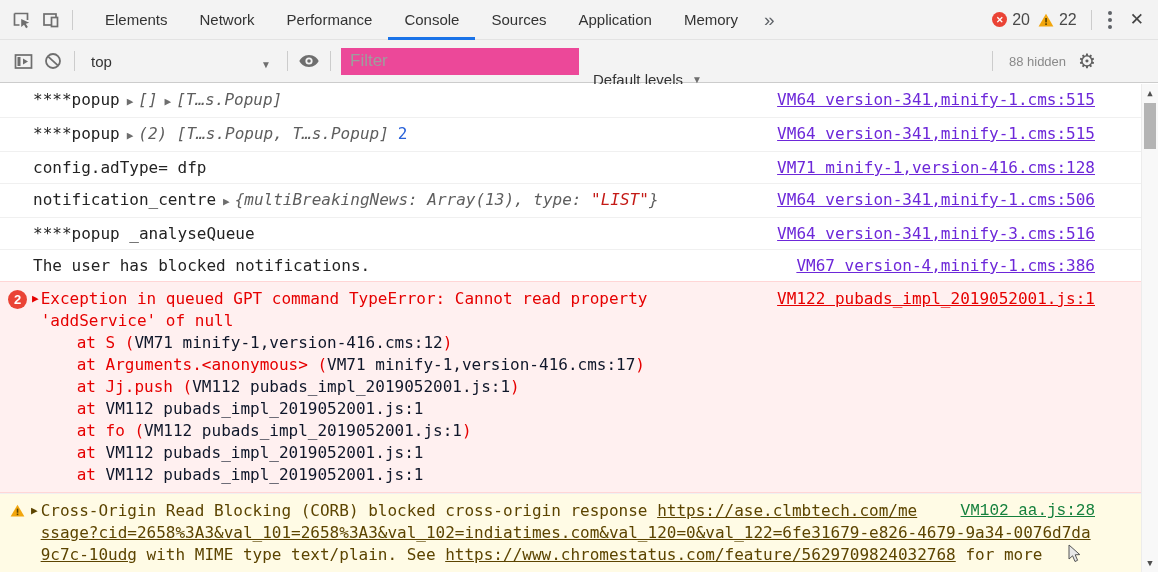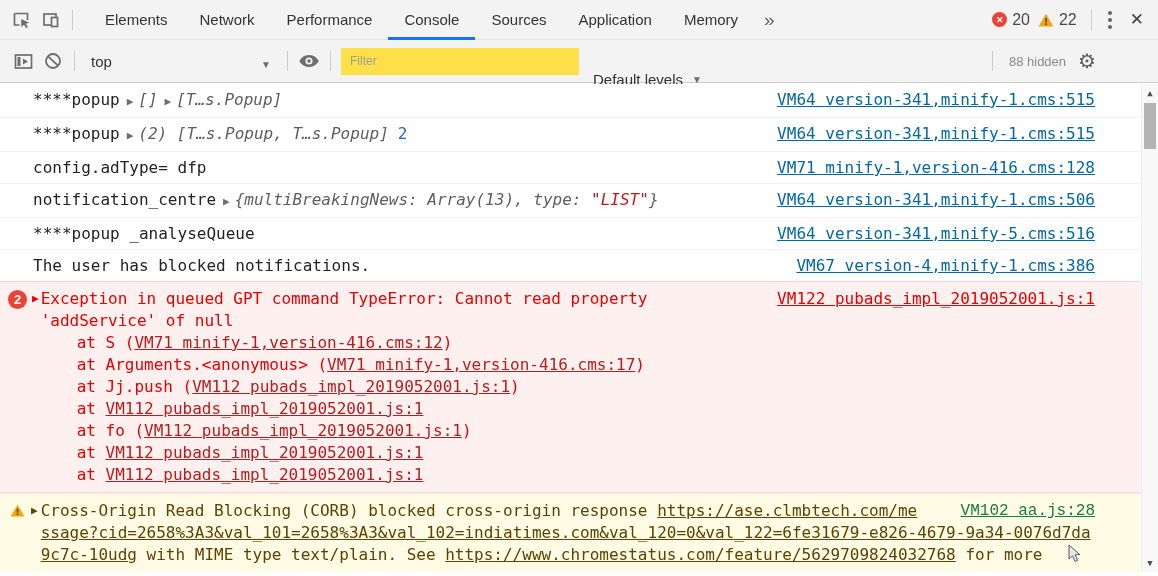--- a/index.html
+++ b/index.html
@@ -25,53 +25,53 @@
   .kebab { display:flex; flex-direction:column; gap:3px; padding:6px 10px; cursor:pointer; }
   .kebab i { width:4px; height:4px; border-radius:50%; background:#5f6368; }
   .close-x { font-size:17px; color:#444; padding:4px 14px 4px 8px; cursor:pointer; }
 
   
   .filterbar { height:43px; background:#f3f3f3; display:flex; align-items:center;
                border-bottom:1px solid #ccc; padding-left:8px; }
   .ctx-select { width:200px; display:flex; align-items:flex-end; justify-content:space-between;
                 padding:0 10px; font-size:15px; color:#333; cursor:pointer; }
   .dd-arrow { font-size:10px; color:#6e6e6e; }
-  .filter-input { width:238px; height:27px; border:none; background:#fde047; font-size:12px;
+  .filter-input { width:238px; height:27px; border:none; background:#ec4899; font-size:17px;
                   padding:0 9px; outline:none; color:#333; margin-left:4px;
                   font-family:"Liberation Sans",sans-serif; }
   .filter-input::placeholder { color:#9e9e9e; }
   .levels { display:flex; align-items:center; gap:9px; font-size:15px; color:#333;
             margin-left:14px; cursor:pointer; white-space:nowrap;margin-top:36px; }
   .fb-spacer { flex:1; }
   .hidden-count { font-size:13px; color:#8a8a8a; margin:0 12px 0 10px; white-space:nowrap; }
   .gear { font-size:20px; color:#5f5f5f; cursor:pointer; margin-right:62px; }
 
   
   .console-area { position:absolute; top:84px; left:0; right:0; bottom:0; background:#fff;
                   font-family:"DejaVu Sans Mono", monospace; font-size:16px; overflow:hidden; }
   .crow { padding:5px 63px 5px 33px; line-height:21px; border-top:1px solid #f0f0f0; color:#232323; }
   .crow:first-child { border-top:none; }
-  .srclink { float:right; color:#0369a1; text-decoration:underline; cursor:pointer; white-space:nowrap; }
+  .srclink { float:right; color:#6d28d9; text-decoration:underline; cursor:pointer; white-space:nowrap; }
   .disc { font-size:11px; color:#6e6e6e; margin:0 5px 0 7px; cursor:pointer; }
   .seg-preview { font-style:italic; color:#5e5e5e; }
   .seg-string { font-style:italic; color:#c41a16; }
   .seg-count { color:#2962d9; margin-left:9px; }
 
   .error-row { display:flex; align-items:flex-start; background:#fff0f0; color:#e60000;
                border-top:1px solid #ffd6d6; border-bottom:1px solid #ffd6d6;
                padding:6px 63px 6px 8px; line-height:22px; }
   .error-row .disc { color:#e60000; margin:0 2px 0 5px; }
   .badge { flex:none; width:19px; height:19px; border-radius:50%; background:#ea4335; color:#fff;
            font-family:"Liberation Sans",sans-serif; font-size:13px; font-weight:bold;
            display:flex; align-items:center; justify-content:center; margin-top:2px; }
   .msgblock { flex:1; min-width:0; }
   .msgblock .srclink { margin-left:10px; }
   .error-row .srclink { color:#e60000; }
   .stack { margin-left:36px; }
-  .stack a { color:#b91c1c; text-decoration:underline; cursor:pointer; }
+  .stack a { color:#0f172a; cursor:pointer; }
 
   .warn-row { display:flex; align-items:flex-start; background:#fffbe5; color:#5c4400;
               border-bottom:1px solid #fff5c2; padding:6px 63px 6px 10px; line-height:22px; }
   .warn-row .disc { color:#5c4400; margin:0 3px 0 6px; }
   .warn-icon { flex:none; margin-top:4px; }
   .warn-row .srclink { color:#15803d; margin-left:40px;font-family:Liberation Mono, monospace; }
   .wlink { color:#5c4400; text-decoration:underline; word-break:break-all; cursor:pointer; }
 
   
   .scrollbar { position:absolute; top:0; right:0; bottom:0; width:17px; background:#f8f8f8;
@@ -176,21 +176,21 @@
     <div class="hidden-count">88 hidden</div>
     <div class="gear">⚙</div>
   </div>
 
   <div class="console-area">
     <div id="rows-host">
         <div class="crow"><a class="srclink">VM64 version-341,minify-1.cms:515</a><span class="msg"><span class="seg-plain">****popup</span><span class="disc">▶</span><span class="seg-preview">[]</span><span class="disc">▶</span><span class="seg-preview">[T…s.Popup]</span></span></div>
         <div class="crow"><a class="srclink">VM64 version-341,minify-1.cms:515</a><span class="msg"><span class="seg-plain">****popup</span><span class="disc">▶</span><span class="seg-preview">(2) [T…s.Popup, T…s.Popup]</span><span class="seg-count">2</span></span></div>
         <div class="crow"><a class="srclink">VM71 minify-1,version-416.cms:128</a><span class="msg"><span class="seg-plain">config.adType= dfp</span></span></div>
         <div class="crow"><a class="srclink">VM64 version-341,minify-1.cms:506</a><span class="msg"><span class="seg-plain">notification_centre</span><span class="disc">▶</span><span class="seg-preview">{multiBreakingNews: Array(13), type: </span><span class="seg-string">"LIST"</span><span class="seg-preview">}</span></span></div>
-        <div class="crow"><a class="srclink">VM64 version-341,minify-5.cms:516</a><span class="msg"><span class="seg-plain">****popup _analyseQueue</span></span></div>
+        <div class="crow"><a class="srclink">VM64 version-341,minify-3.cms:516</a><span class="msg"><span class="seg-plain">****popup _analyseQueue</span></span></div>
         <div class="crow"><a class="srclink">VM67 version-4,minify-1.cms:386</a><span class="msg"><span class="seg-plain">The user has blocked notifications.</span></span></div>
         <div class="crow error-row">
           <span class="badge">2</span>
           <span class="disc">▶</span>
           <div class="msgblock"><a class="srclink">VM122 pubads_impl_2019052001.js:1</a><span class="etext">Exception in queued GPT command TypeError: Cannot read property 'addService' of null</span><div class="stack">
               <div class="stack-line">at S (<a>VM71 minify-1,version-416.cms:12</a>)</div>
               <div class="stack-line">at Arguments.&lt;anonymous&gt; (<a>VM71 minify-1,version-416.cms:17</a>)</div>
               <div class="stack-line">at Jj.push (<a>VM112 pubads_impl_2019052001.js:1</a>)</div>
               <div class="stack-line">at <a>VM112 pubads_impl_2019052001.js:1</a></div>
               <div class="stack-line">at fo (<a>VM112 pubads_impl_2019052001.js:1</a>)</div>

